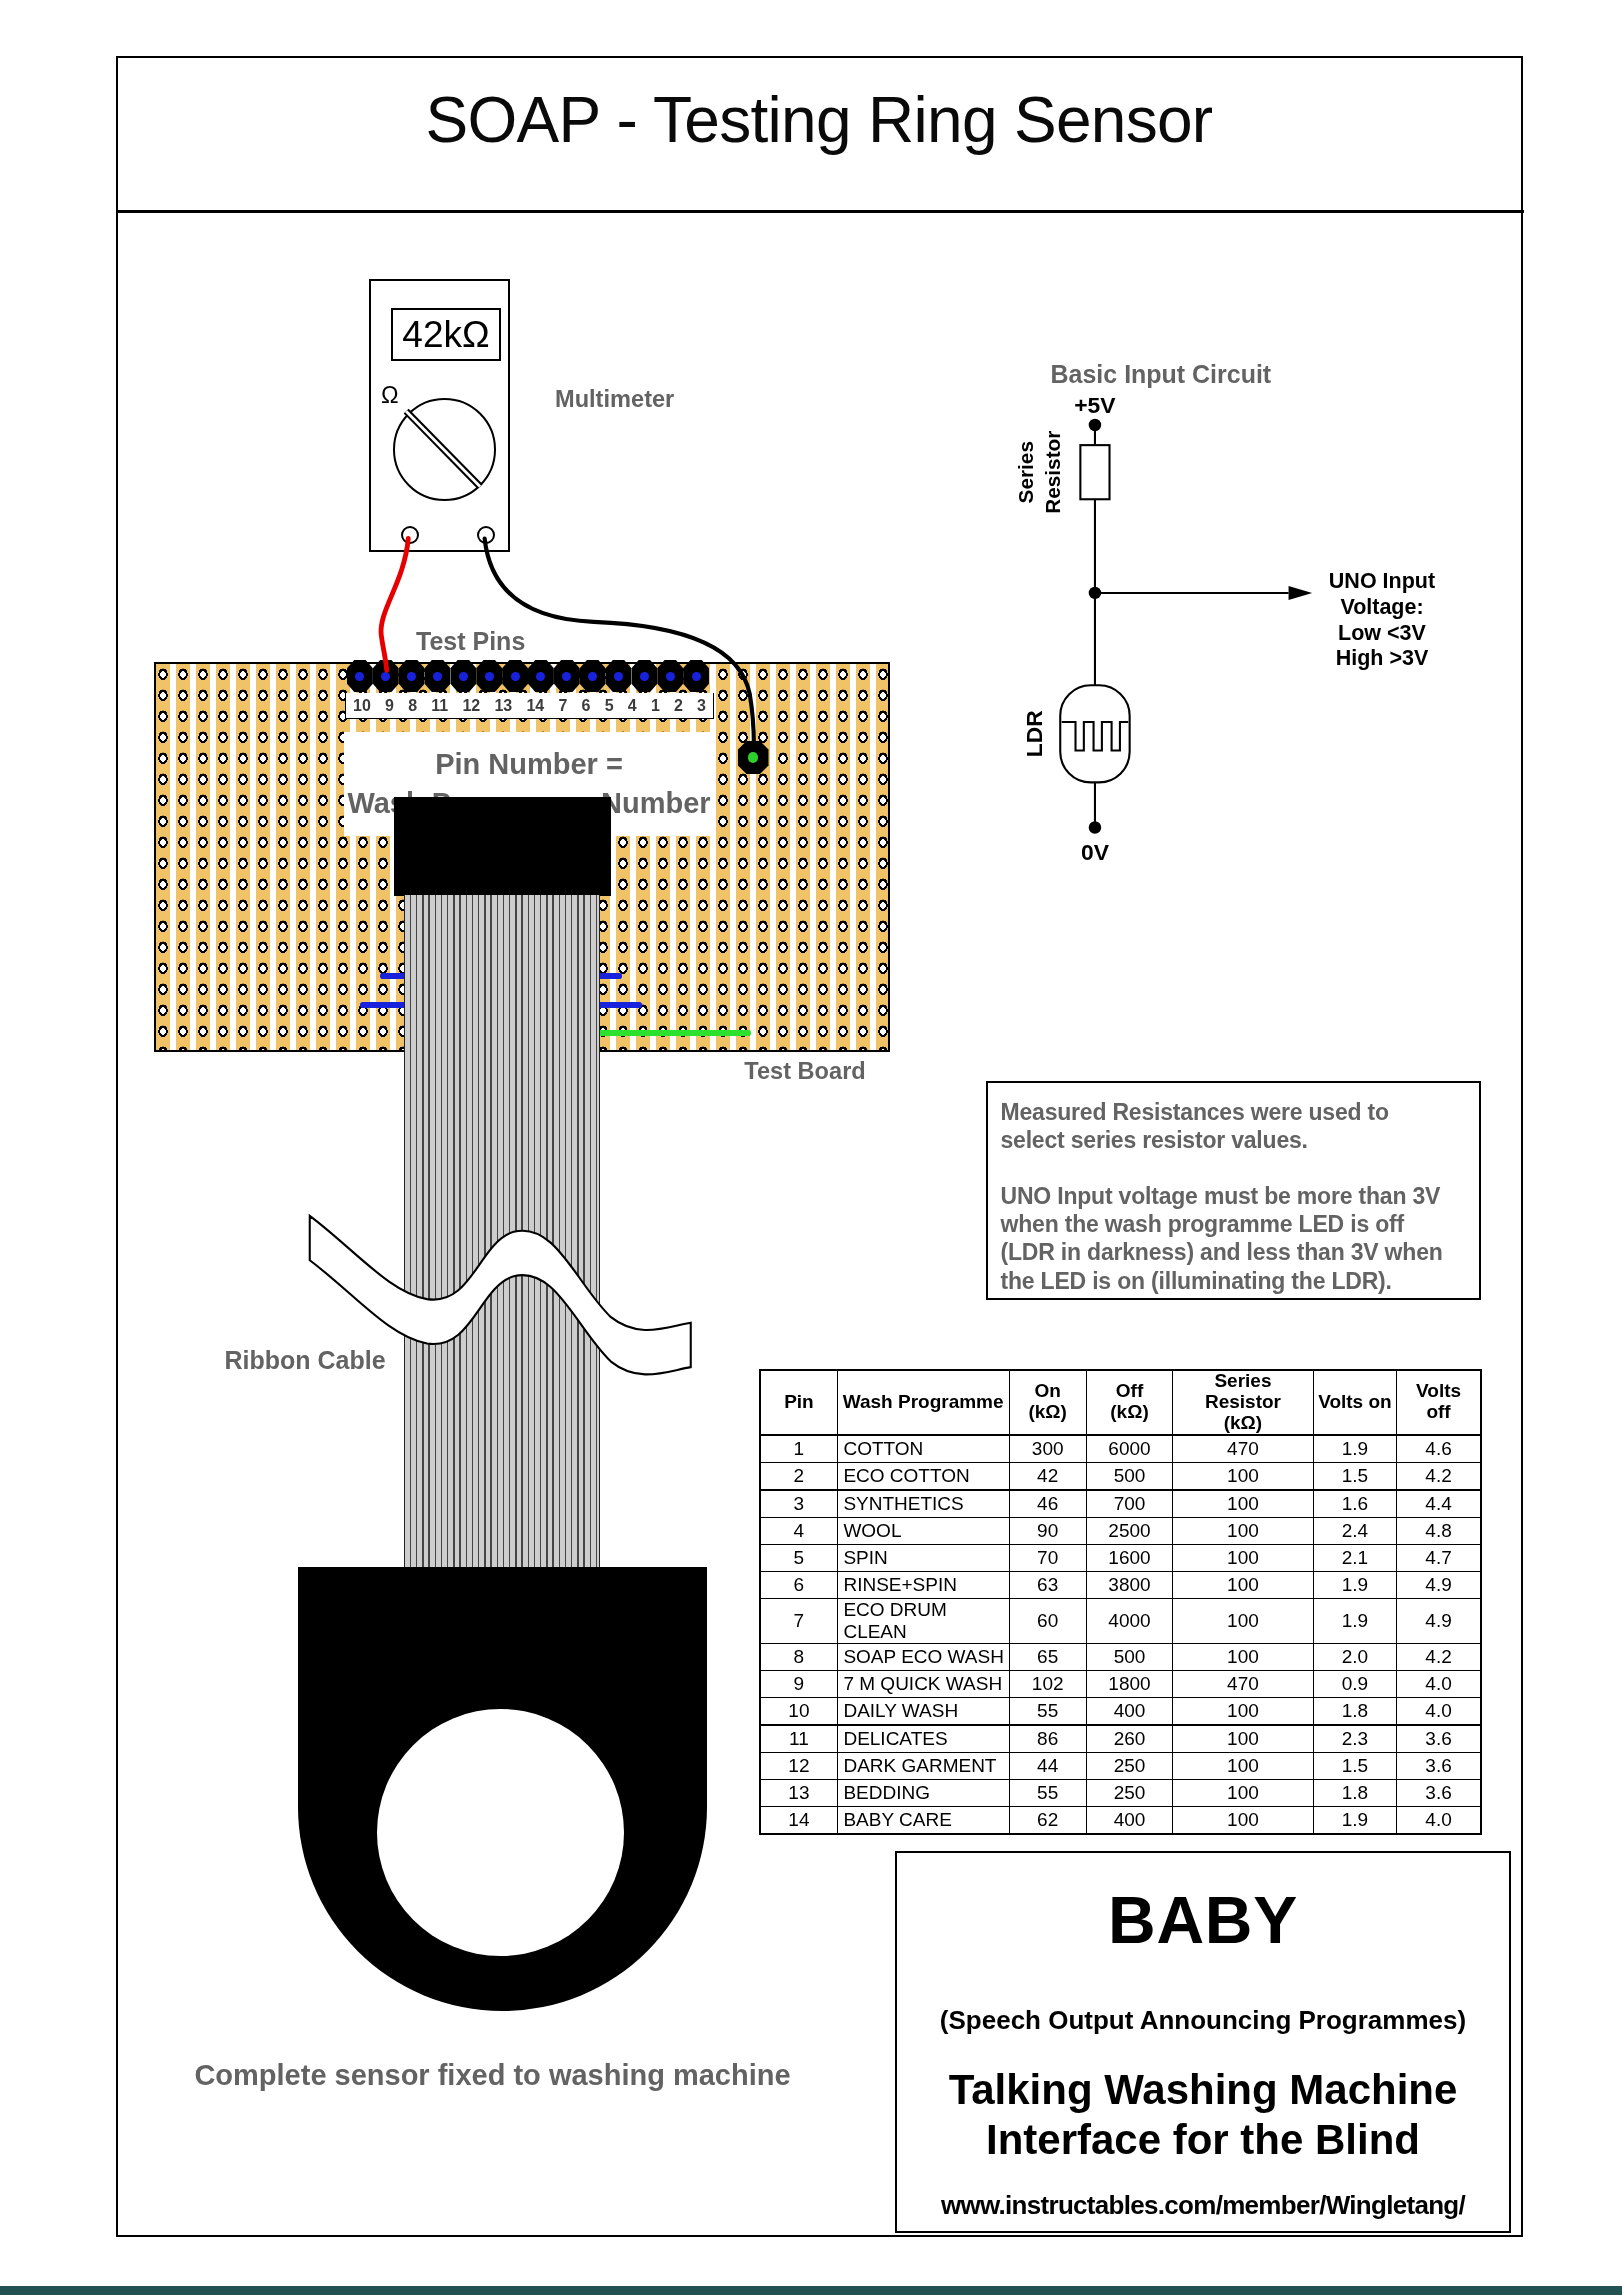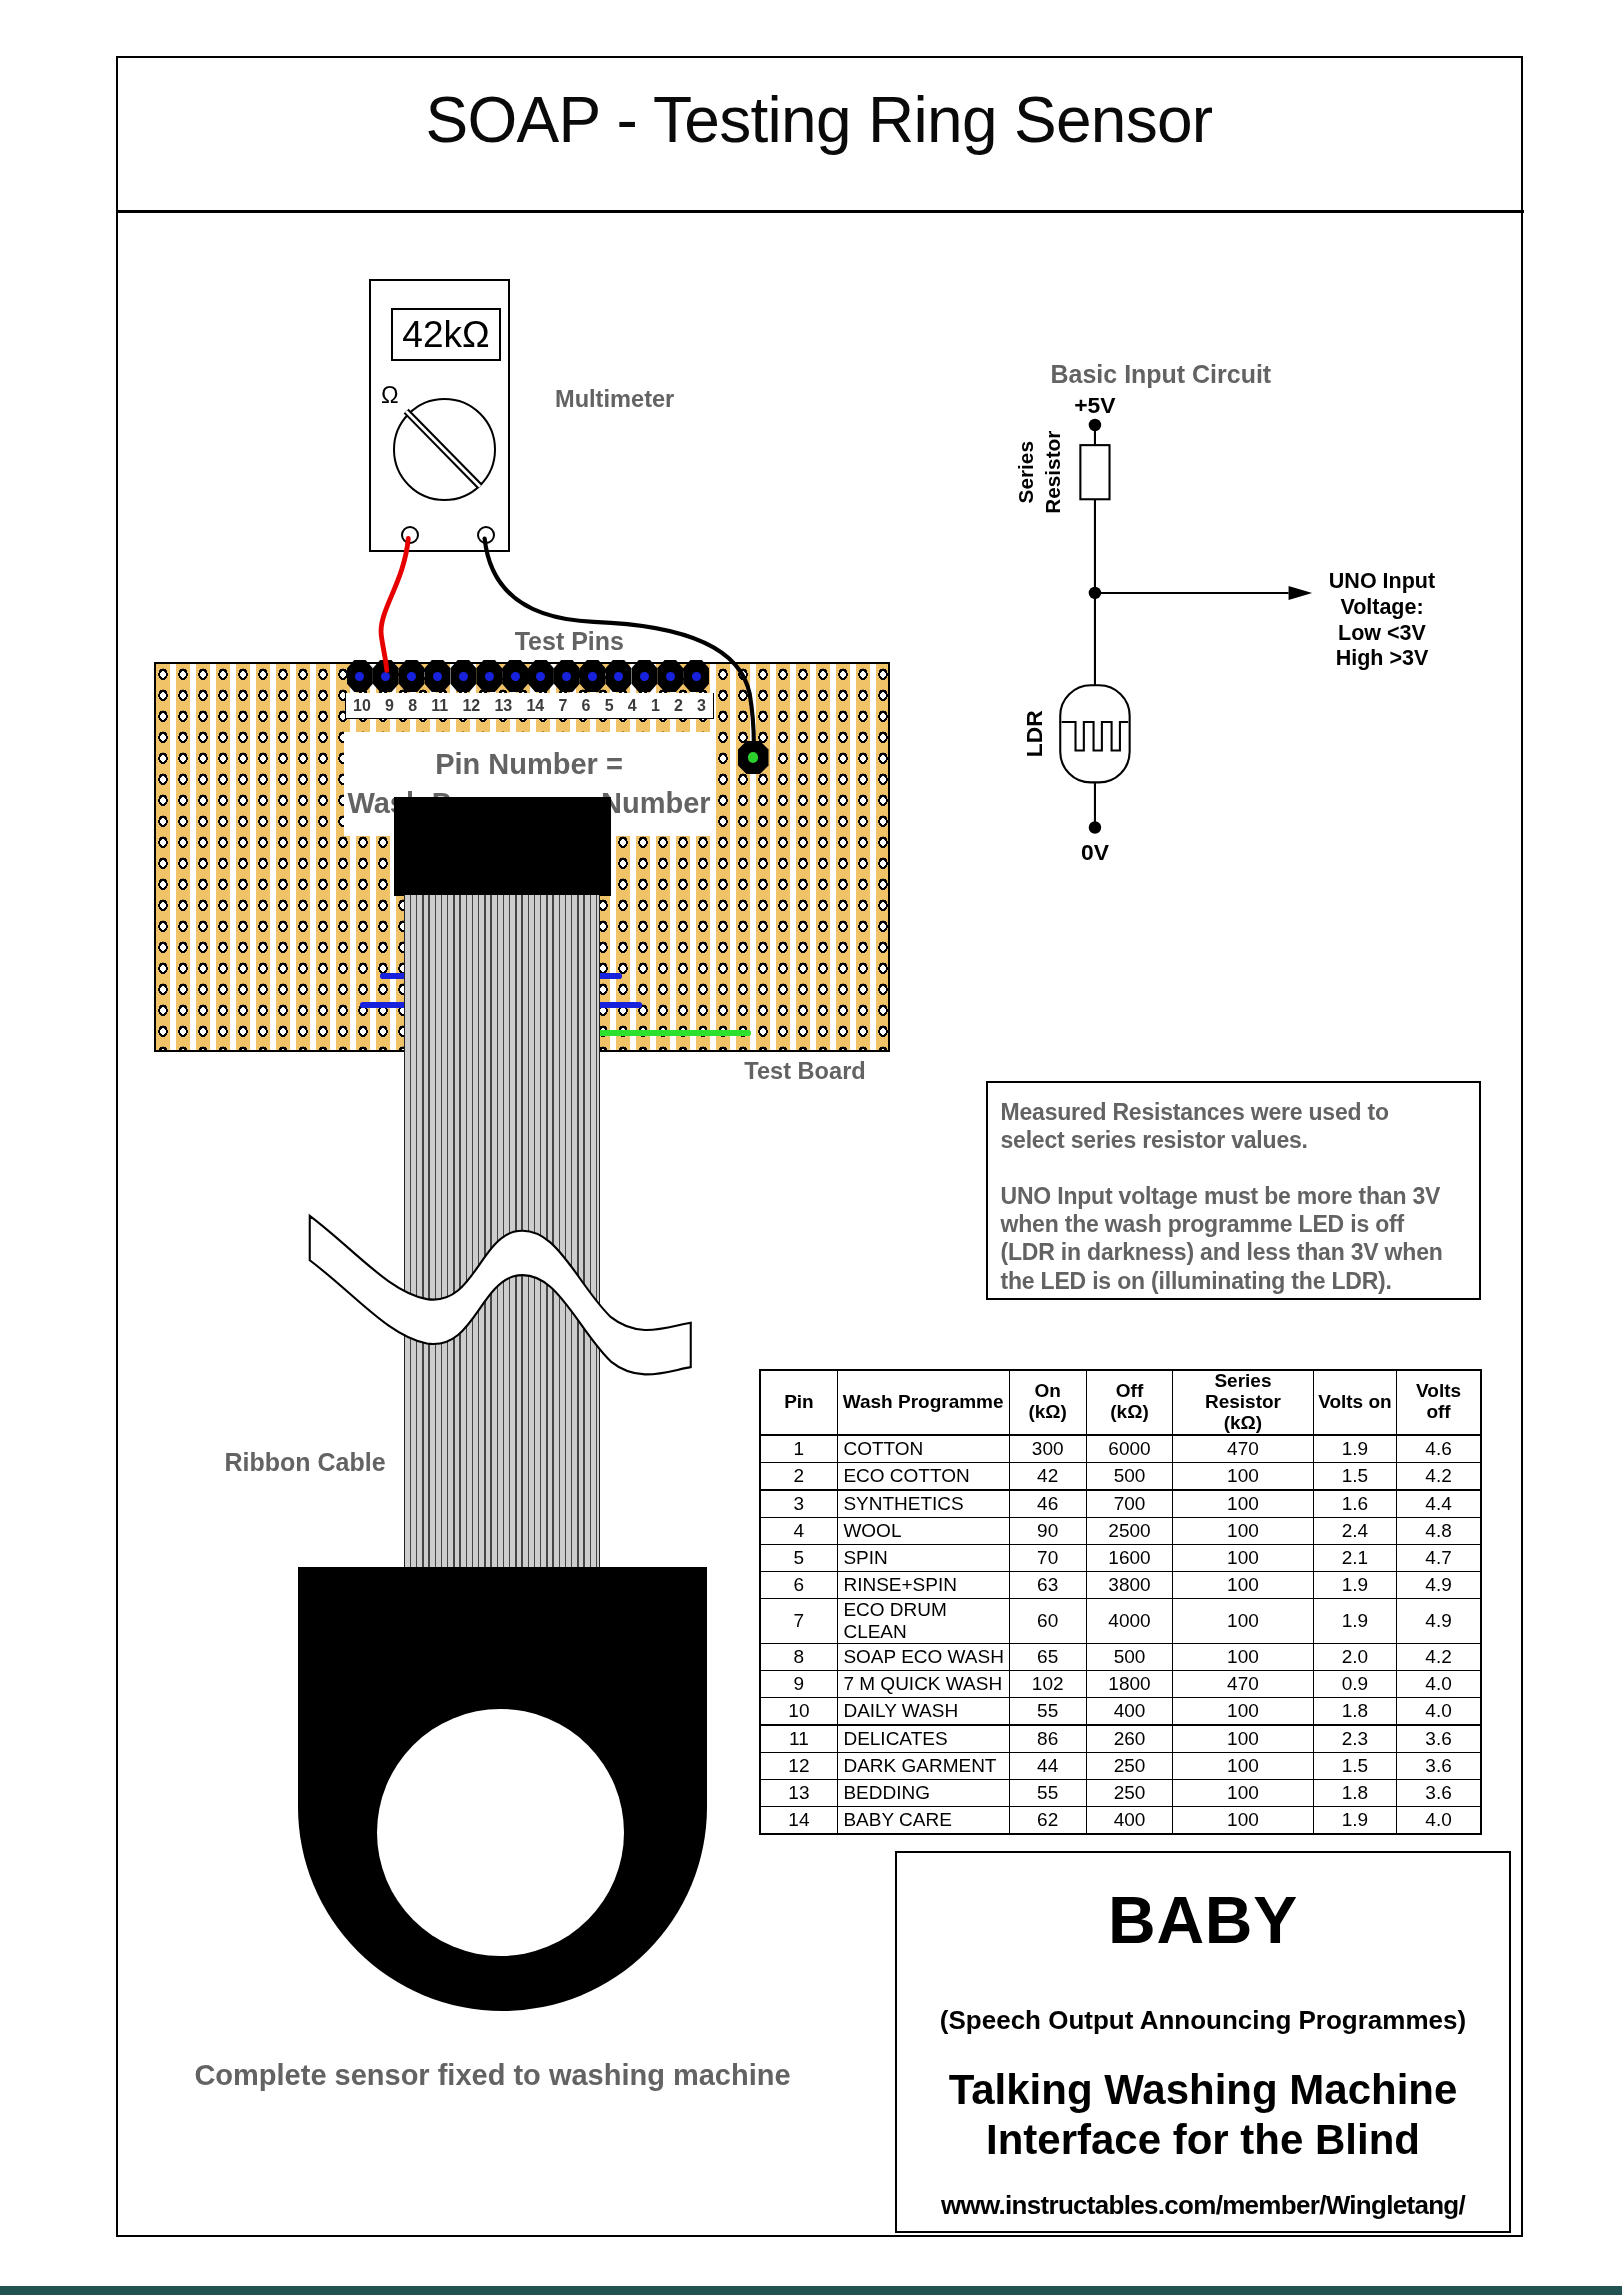--- a/index.html
+++ b/index.html
@@ -24,21 +24,21 @@
   #jack-left{left:401px;top:526px;width:14px;height:14px;border:2.1px solid #000;border-radius:50%;background:#fff;}
   #jack-right{left:477px;top:526px;width:14px;height:14px;border:2.1px solid #000;border-radius:50%;background:#fff;}
   #multimeter-label{left:555px;top:386px;font-size:23.6px;}
 
   
   #test-board{left:154px;top:662px;width:732px;height:386px;border:2.1px solid #000;
     background-image:
       radial-gradient(ellipse 4.9px 6.2px at 7px 10.4px,#ffffff 0 55%,#000 56% 95%,rgba(0,0,0,0) 96%),
       repeating-linear-gradient(90deg,#f0c369 0 14px,#ffffff 14px 20px);
     background-size:20px 21px,auto;}
-  #test-pins-label{left:416px;top:627px;width:208px;text-align:right;font-size:25px;}
+  #test-pins-label{left:416px;top:627px;width:208px;text-align:left;font-size:25px;}
   #test-pins-row{left:347px;top:660px;width:362px;height:32px;display:flex;}
   .pin{flex:1 1 auto;height:32px;background:#000;position:relative;
        clip-path:polygon(28% 0,72% 0,100% 26%,100% 74%,72% 100%,28% 100%,0 74%,0 26%);}
   .pin::after{content:"";position:absolute;left:50%;top:50%;width:9px;height:9px;margin:-4.5px 0 0 -4.5px;
        border-radius:50%;background:#1822dd;}
   #pin-numbers{left:345px;top:693px;width:367px;height:25px;background:#fff;
        border-left:1.4px solid #000;border-right:1.4px solid #000;border-bottom:1.4px solid #000;
        display:flex;align-items:center;}
   #pin-numbers .num{flex:1 1 auto;text-align:center;font-size:16px;font-weight:bold;color:#3c3c3c;}
   #pin-note-box{left:344px;top:732px;width:370px;height:104px;background:#fff;
@@ -54,21 +54,21 @@
   #blue-r1{left:598px;top:973px;width:23.6px;}
   #blue-r2{left:598px;top:1002px;width:44px;}
   #green-link{left:598px;top:1030px;width:153px;}
   #test-board-label{left:708px;top:1058px;width:194px;text-align:center;font-size:23.6px;}
 
   
   #connector{left:394px;top:797px;width:217px;height:99px;background:#000;}
   #ribbon{left:404px;top:895px;width:196px;height:672px;
       background:repeating-linear-gradient(90deg,#cdcdcd 0 4.9px,#454545 4.9px 6.2px);
       border-left:1.4px solid #222;border-right:1.4px solid #222;box-sizing:border-box;}
-  #ribbon-label{left:208px;top:1448px;width:194px;text-align:center;font-size:25px;}
+  #ribbon-label{left:208px;top:1346px;width:194px;text-align:center;font-size:25px;}
   #ring-sensor{left:298px;top:1567px;width:409px;height:444px;background:#000;
       border-radius:0 0 204px 204px;}
   #sensor-hole{left:79px;top:142px;width:247px;height:247px;border-radius:50%;background:#fff;position:absolute;}
   #sensor-caption{left:180px;top:2059px;width:625px;text-align:center;font-size:29px;}
 
   
   #note-box{left:986px;top:1081px;width:495px;height:219px;border:2.1px solid #000;box-sizing:border-box;
       padding:15.3px 12.5px;font-size:23px;line-height:1.22;letter-spacing:-0.2px;}
   #note-box .para + .para{margin-top:28px;}
 

